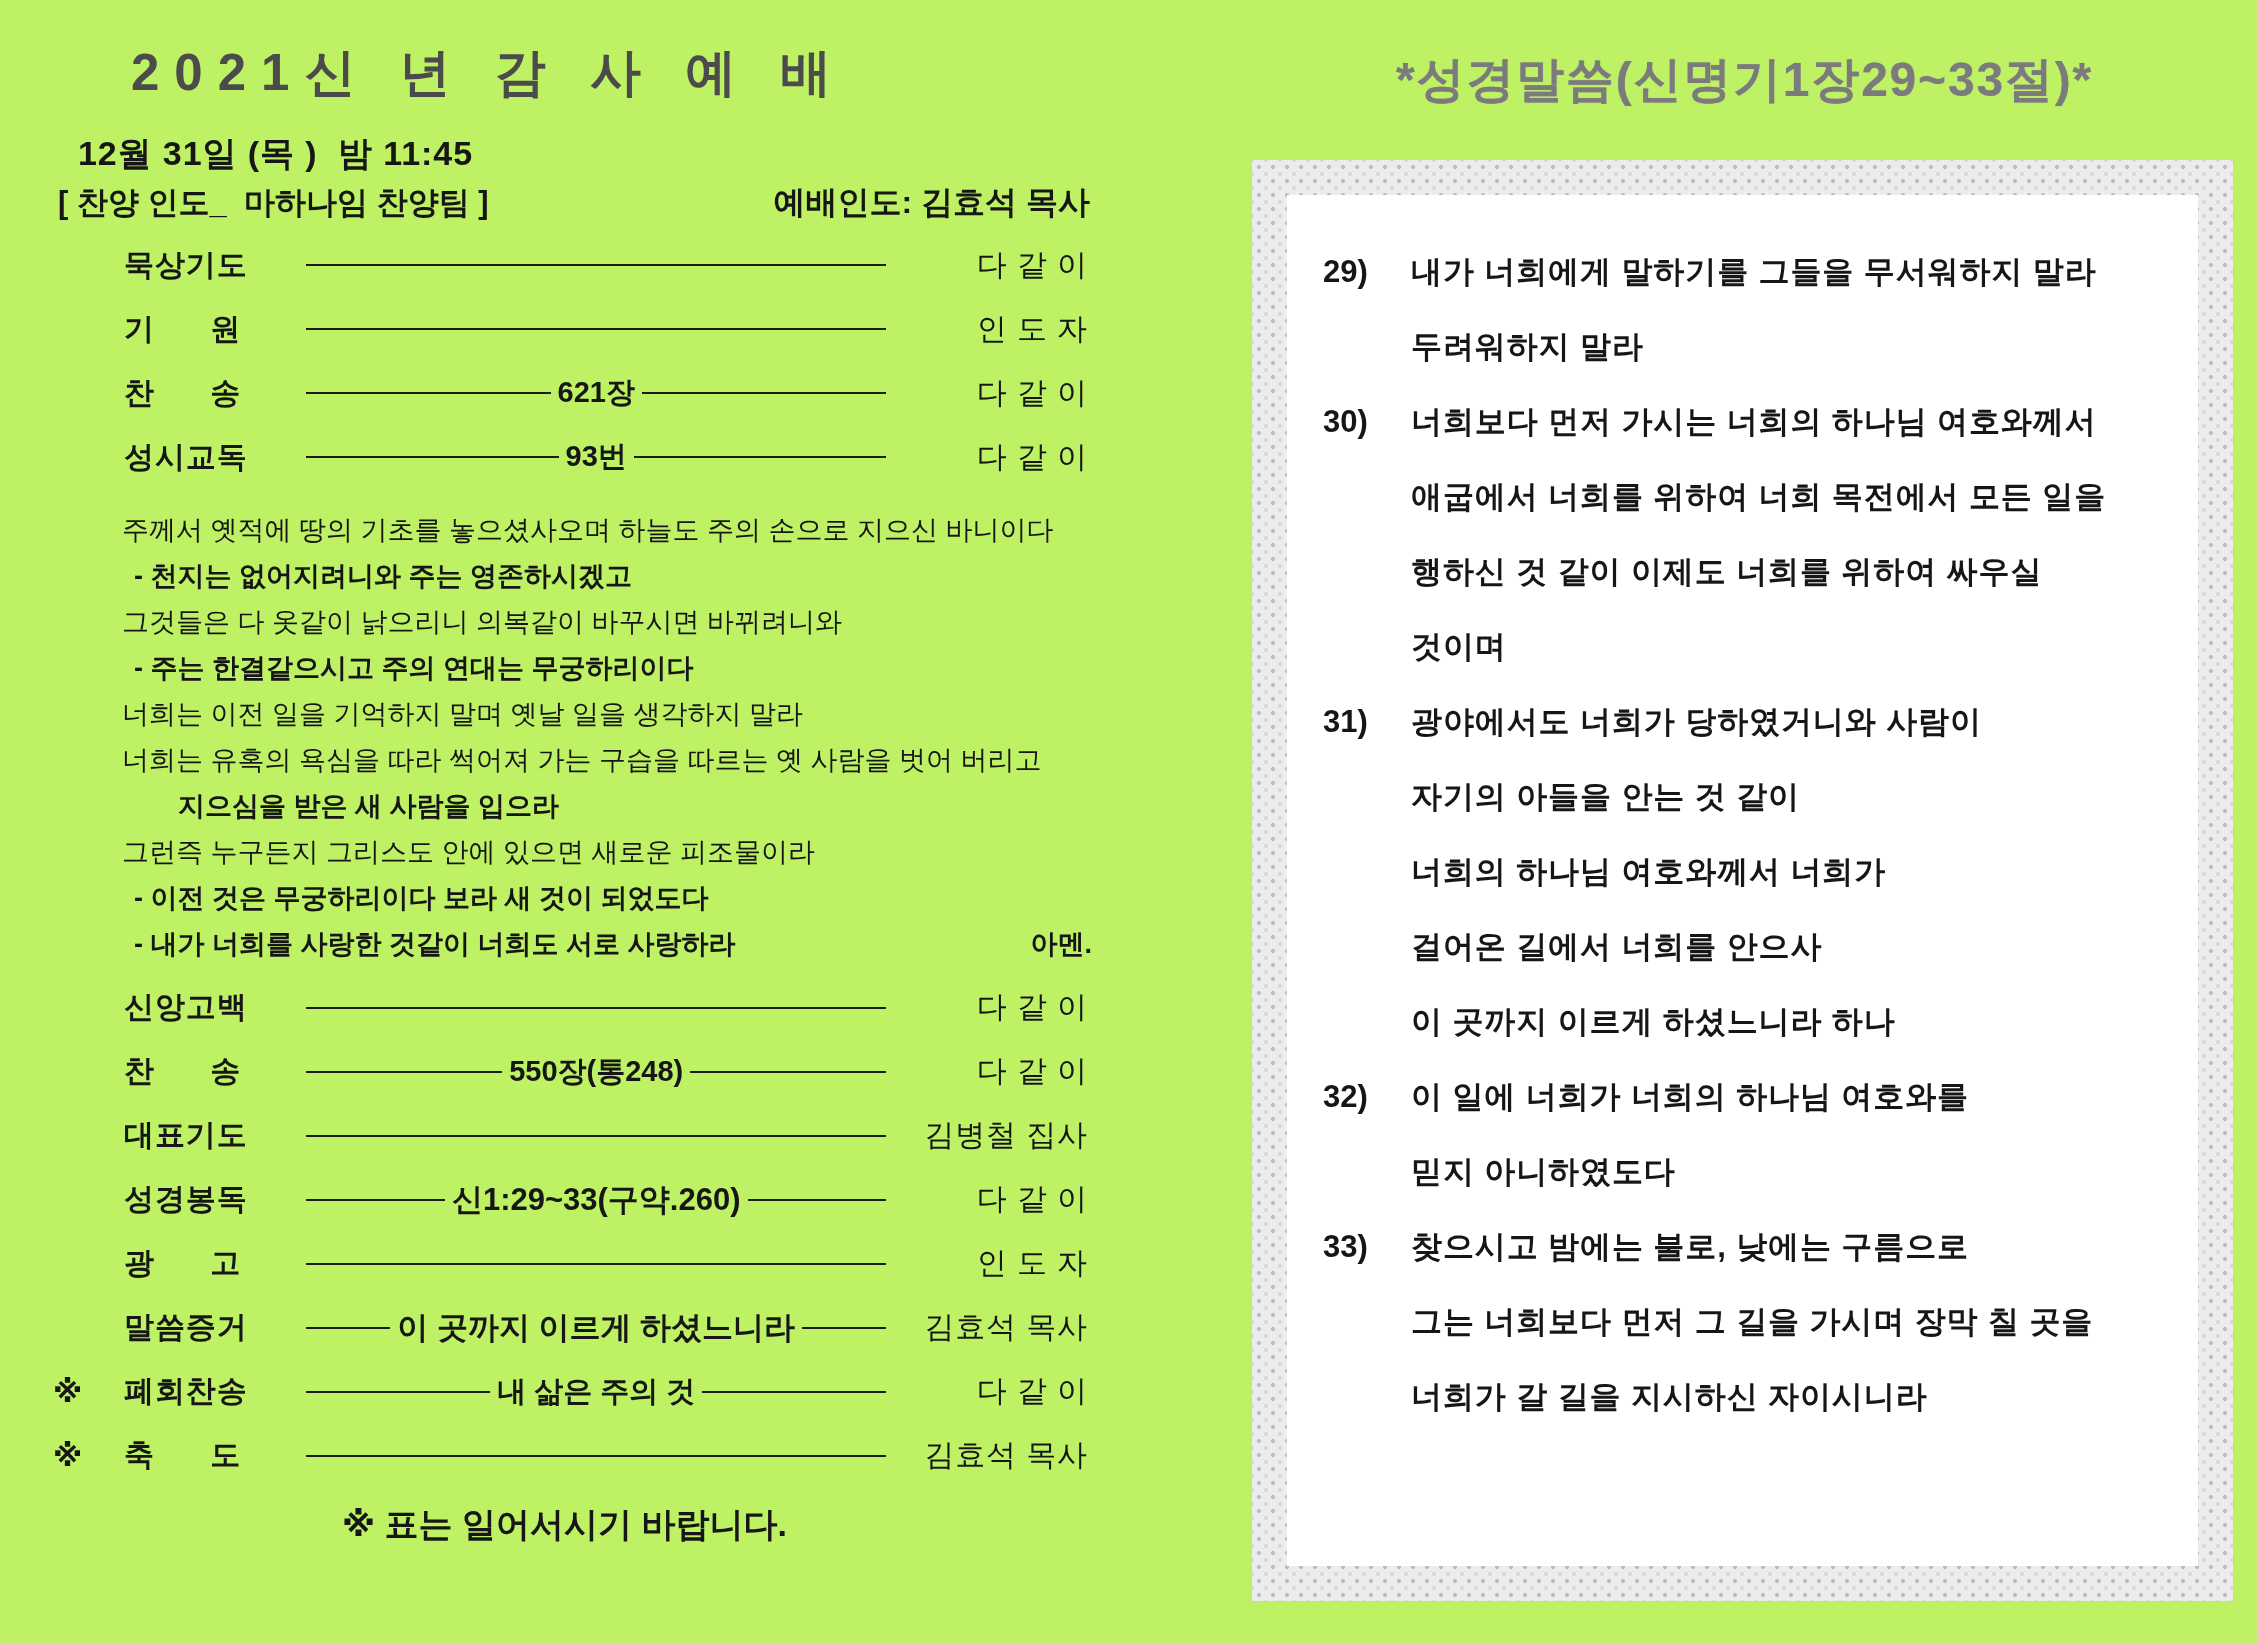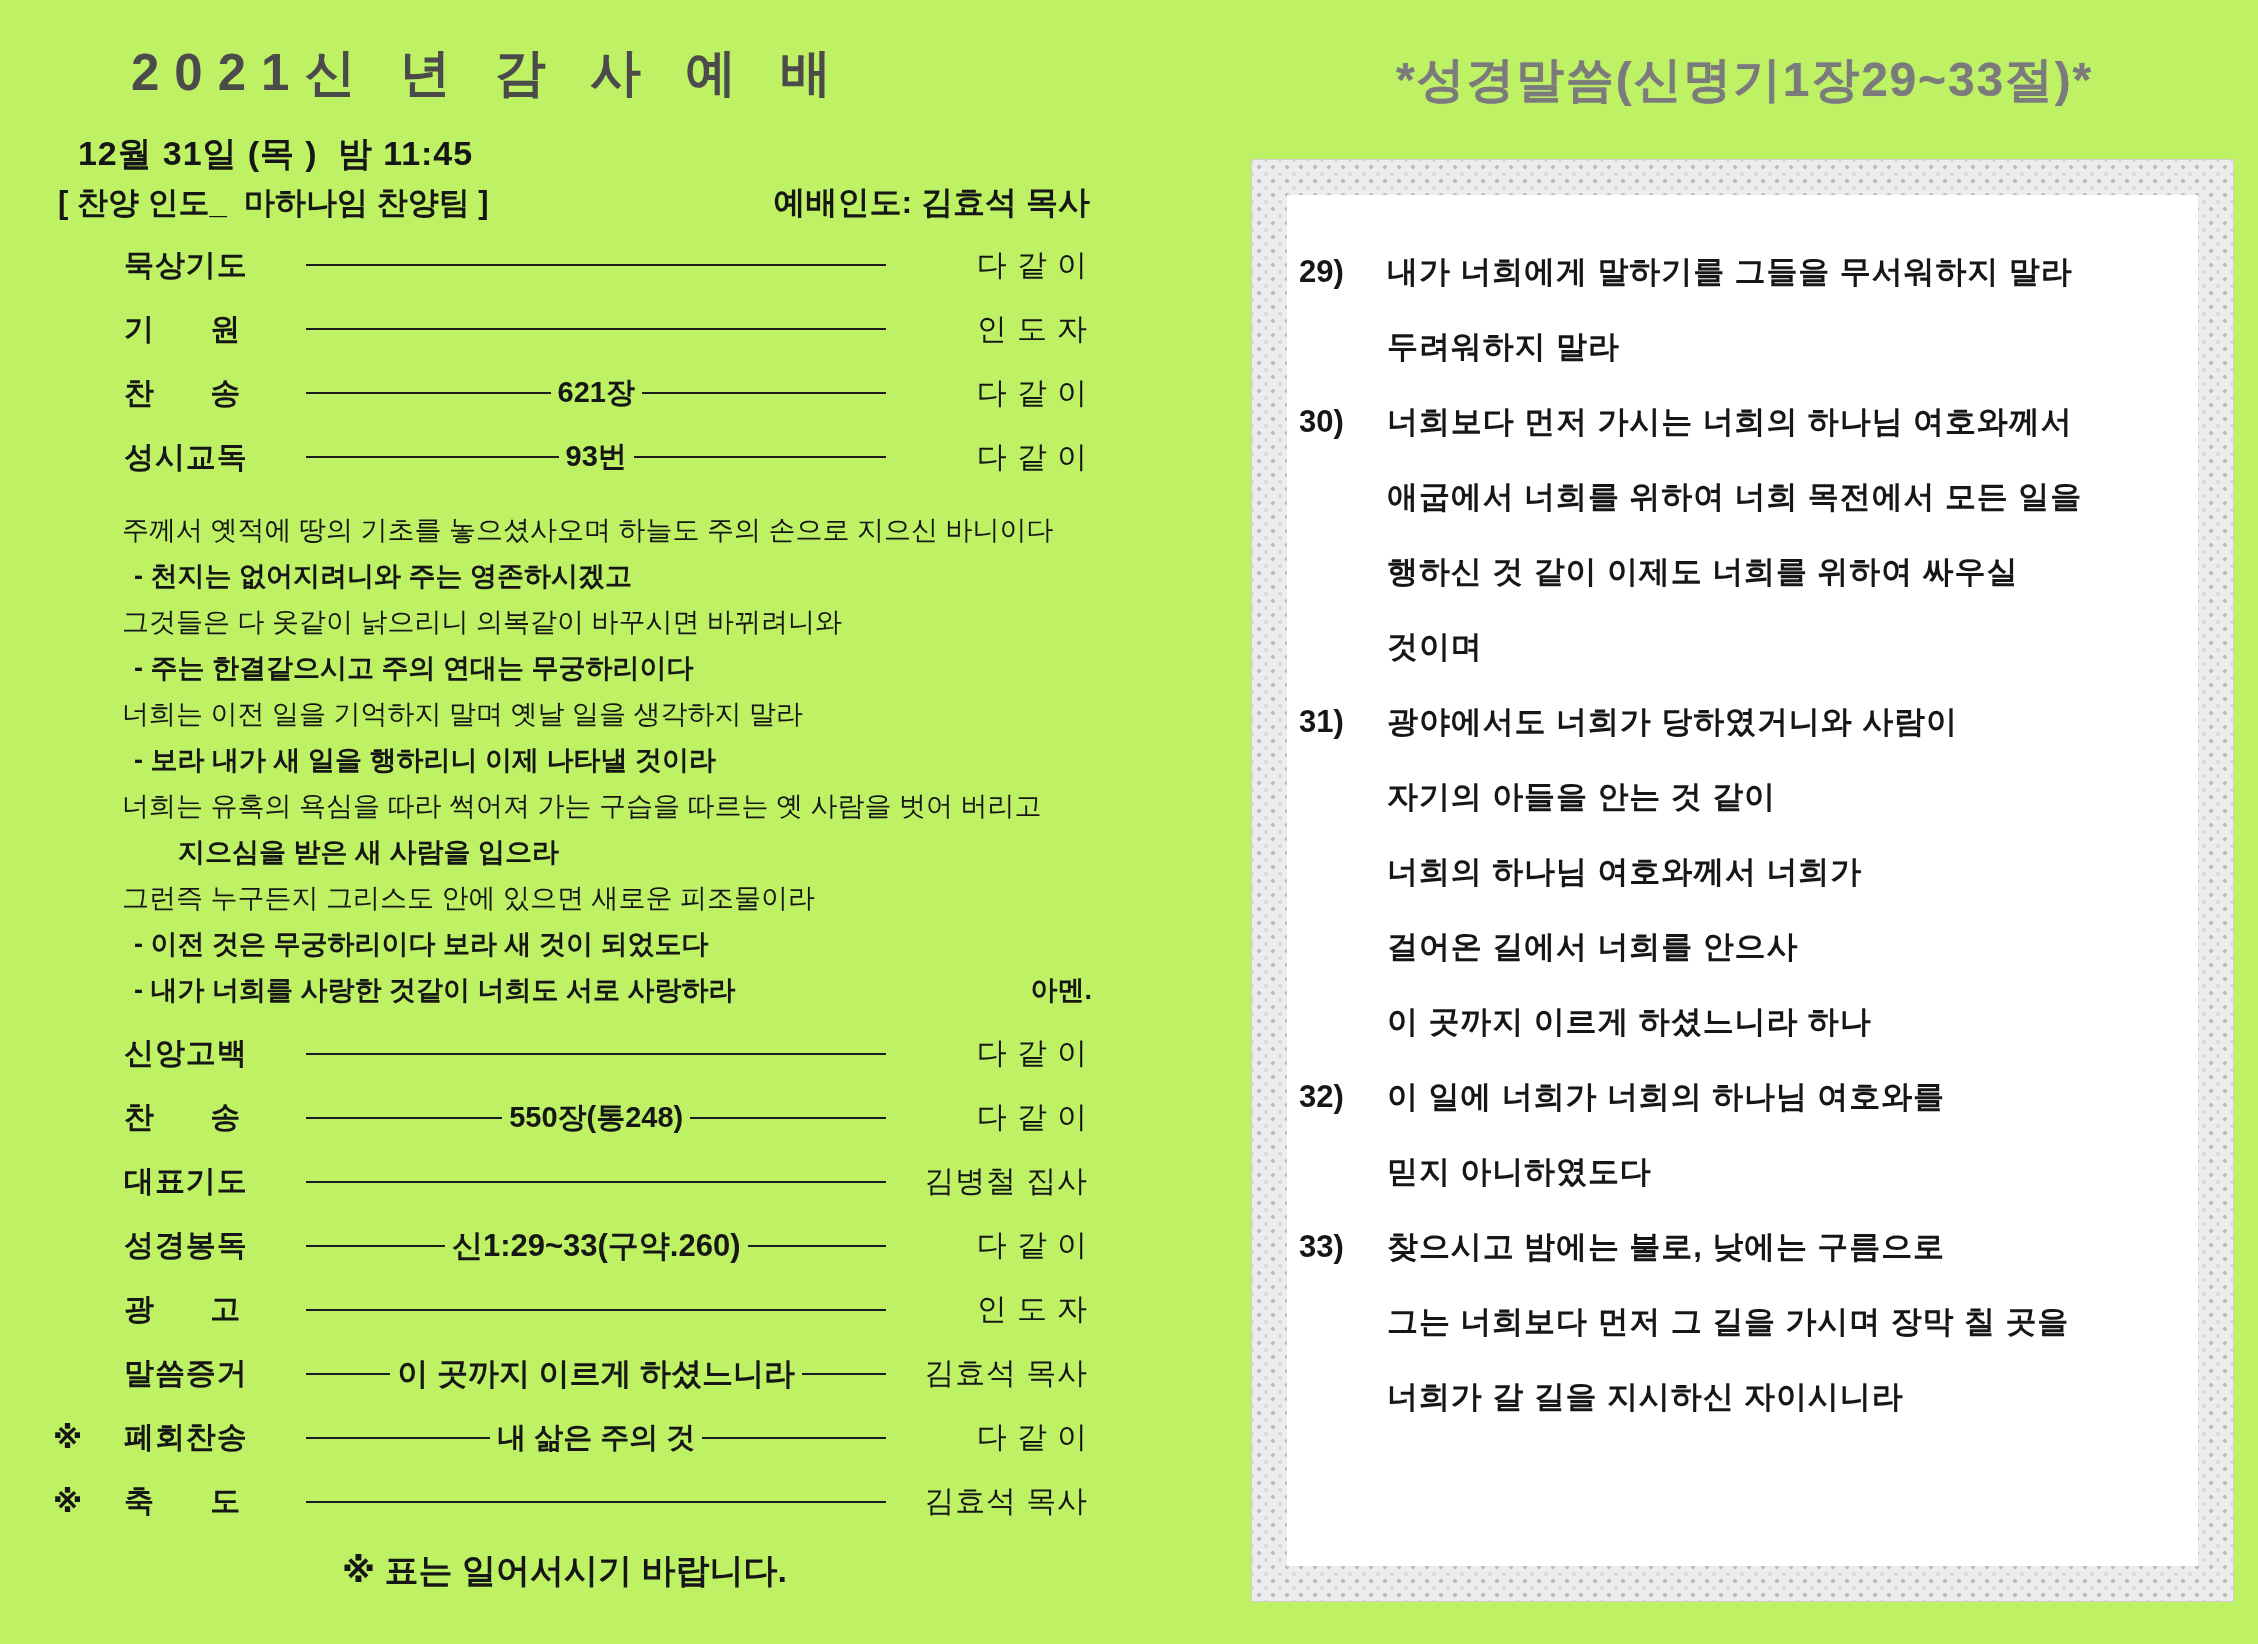--- a/index.html
+++ b/index.html
@@ -57,21 +57,21 @@
     background-color:#ececec;
     background-image:
       radial-gradient(#bdbdbd 20%, transparent 22%),
       radial-gradient(#d8d8d8 20%, transparent 22%);
     background-size:14px 14px,14px 14px;
     background-position:0 0,7px 7px;
   }
   .verse-inner{
     width:100%;height:100%;box-sizing:border-box;
     background:#ffffff;
-    padding:39px 21px 0 12px;
+    padding:39px 21px 0 36px;
   }
   .verse{position:relative;padding-left:88px;}
   .verse-num{
     position:absolute;left:0;top:0;height:75px;
     display:flex;align-items:center;
     font-size:31px;font-weight:600;
   }
   .vline{height:75px;display:flex;align-items:center;white-space:pre;font-size:31px;font-weight:600;letter-spacing:0.9px;}
 </style>
 </head>
@@ -121,21 +121,20 @@
         <span class="order-performer">다 같 이</span>
       </div>
     </div>
 
     <div class="reading">
       <div class="line">주께서 옛적에 땅의 기초를 놓으셨사오며 하늘도 주의 손으로 지으신 바니이다</div>
       <div class="line bold">- 천지는 없어지려니와 주는 영존하시겠고</div>
       <div class="line">그것들은 다 옷같이 낡으리니 의복같이 바꾸시면 바뀌려니와</div>
       <div class="line bold">- 주는 한결같으시고 주의 연대는 무궁하리이다</div>
       <div class="line">너희는 이전 일을 기억하지 말며 옛날 일을 생각하지 말라</div>
-      <div class="line bold">- 보라 내가 새 일을 행하리니 이제 나타낼 것이라</div>
       <div class="line">너희는 유혹의 욕심을 따라 썩어져 가는 구습을 따르는 옛 사람을 벗어 버리고</div>
       <div class="line bold indent">지으심을 받은 새 사람을 입으라</div>
       <div class="line">그런즉 누구든지 그리스도 안에 있으면 새로운 피조물이라</div>
       <div class="line bold">- 이전 것은 무궁하리이다 보라 새 것이 되었도다</div>
       <div class="line bold amen-line">
         <span>- 내가 너희를 사랑한 것같이 너희도 서로 사랑하라</span>
         <span>아멘.</span>
       </div>
     </div>
 

